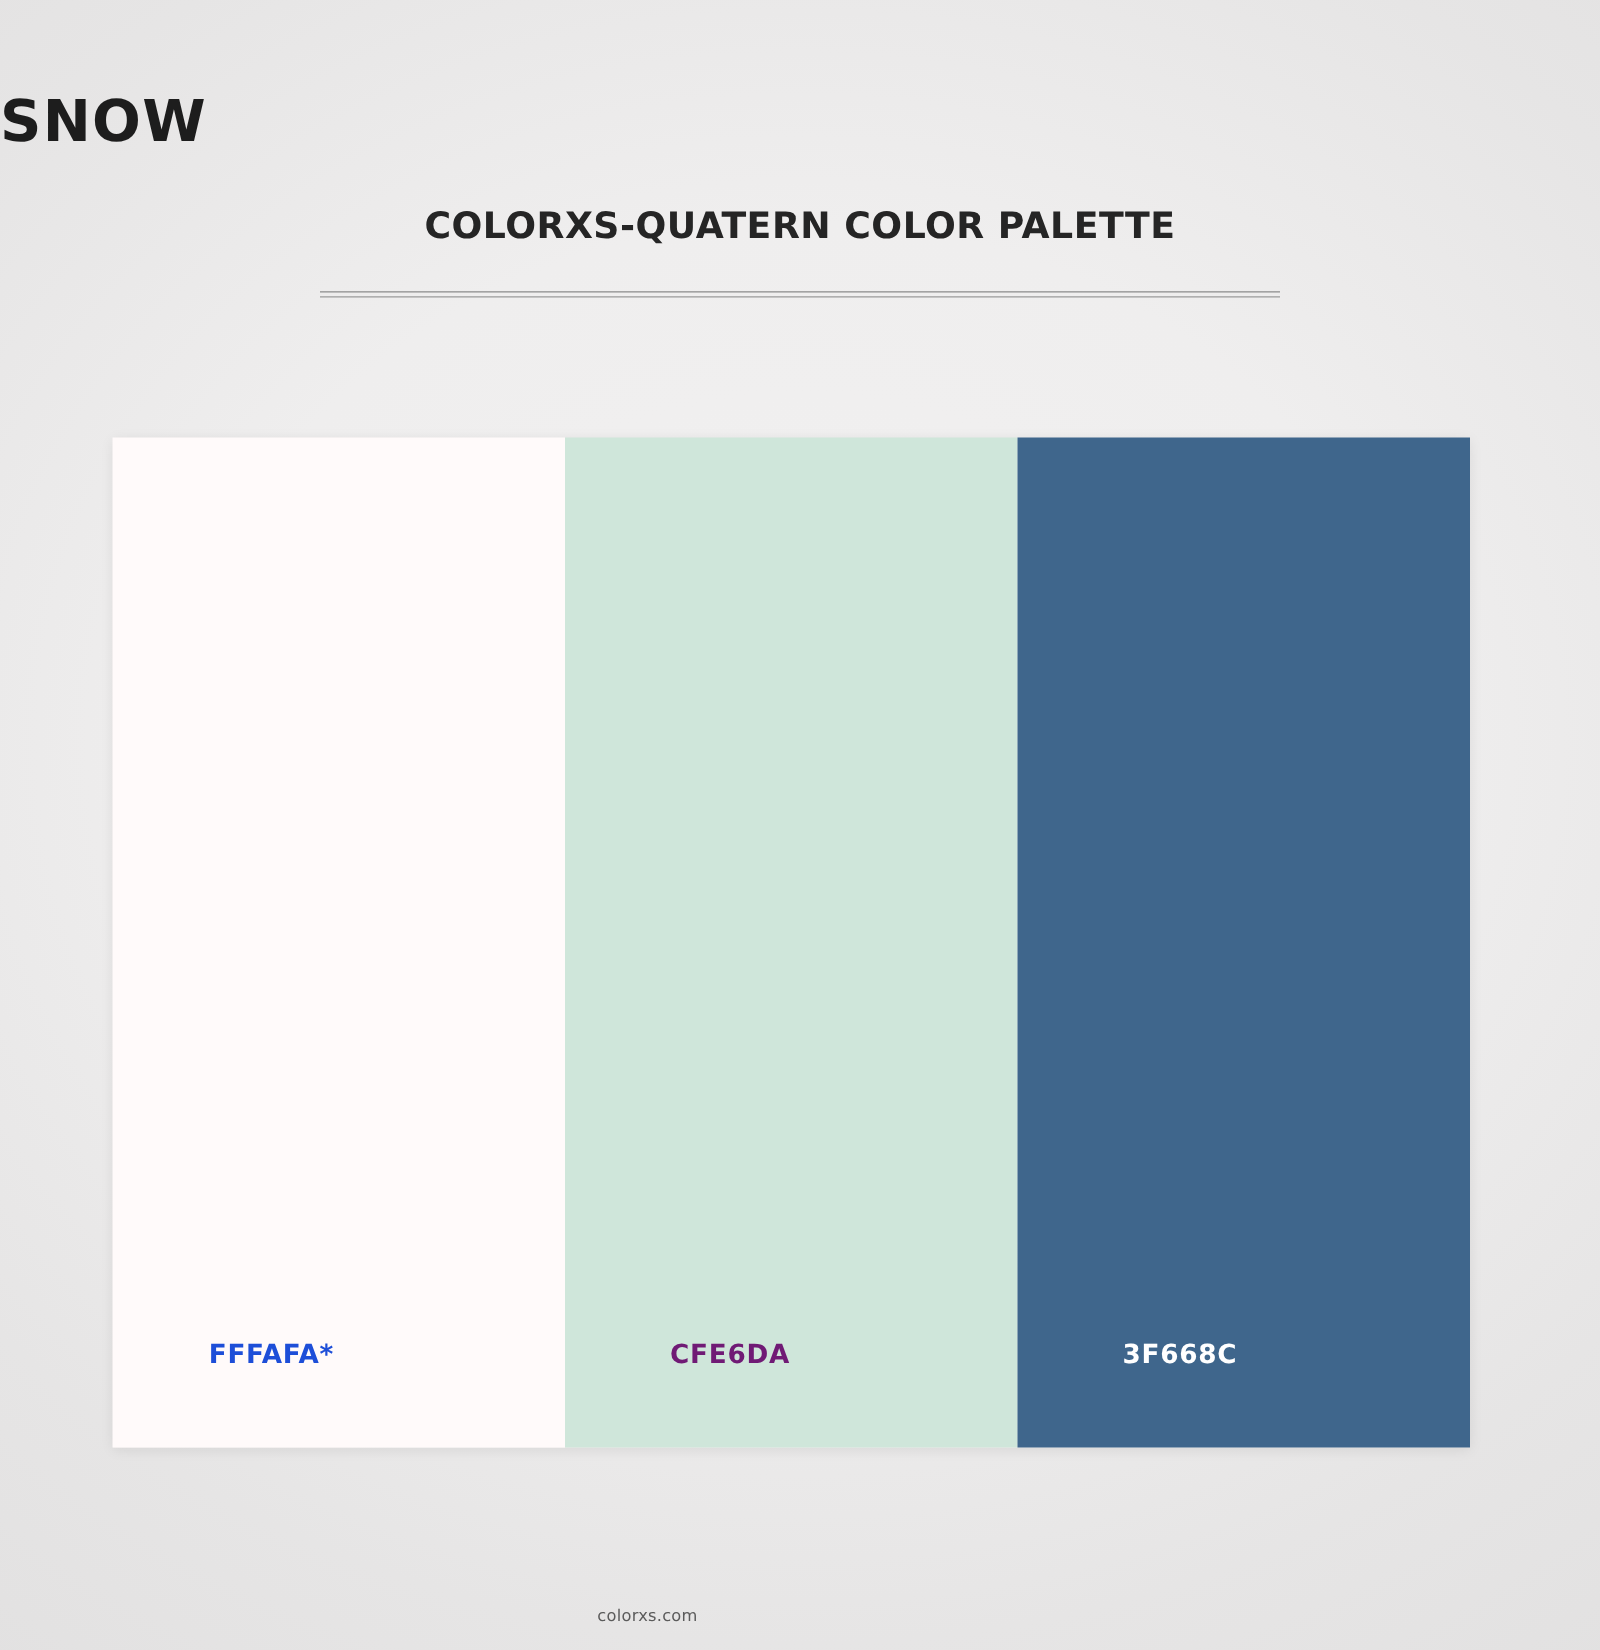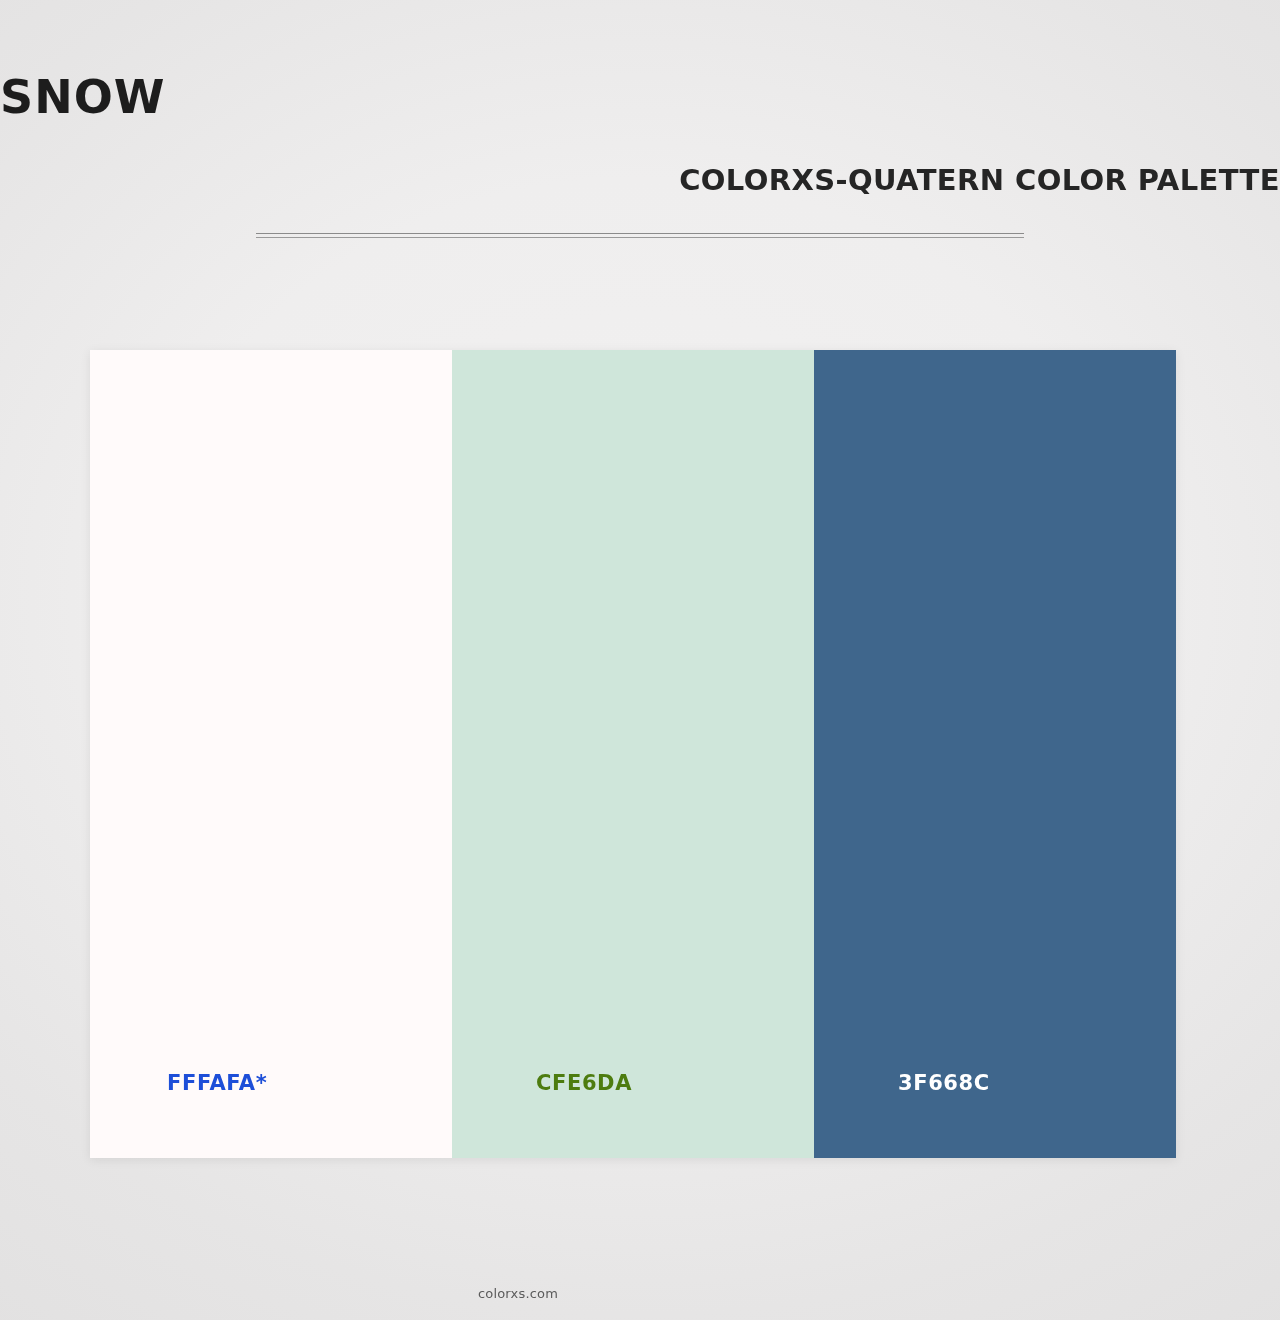--- a/index.html
+++ b/index.html
@@ -41,21 +41,21 @@
     letter-spacing: 1px;
     color: #1d1d1d;
     line-height: 1;
   }
 
   .subtitle {
     position: absolute;
     top: 166px;
     left: 0;
     width: 1280px;
-    text-align: right;
+    text-align: center;
     font-size: 29px;
     font-weight: 600;
     letter-spacing: 0.4px;
     color: #252525;
     line-height: 1;
   }
 
   .rule {
     position: absolute;
     top: 233px;
@@ -141,21 +141,21 @@
     <div class="line-b"></div>
   </div>
 
   <div class="palette">
     <div class="swatch s1">
       <div class="block" style="background: rgb(255, 250, 250);"></div>
       <div class="label" style="background: rgb(255, 250, 250); color: #1d4ed8;">FFFAFA*</div>
     </div>
     <div class="swatch s2">
       <div class="block" style="background: rgb(207, 230, 218);"></div>
-      <div class="label" style="background: rgb(207, 230, 218); color: #4d7c0f;">CFE6DA</div>
+      <div class="label" style="background: rgb(207, 230, 218); color: #701a75;">CFE6DA</div>
     </div>
     <div class="swatch s3">
       <div class="block" style="background: rgb(63, 102, 140);"></div>
       <div class="label" style="background: rgb(63, 102, 140); color: rgb(255, 255, 255); text-align: right;">3F668C</div>
     </div>
   </div>
 
   <div class="footer">colorxs.com</div>
 </div>
 

